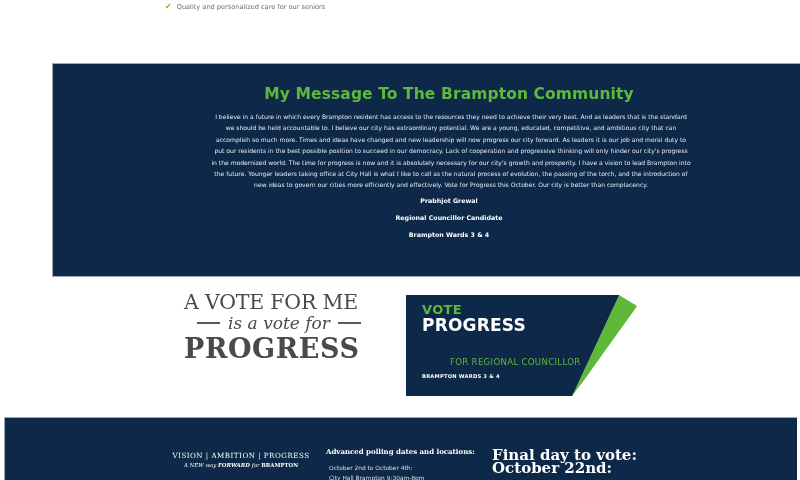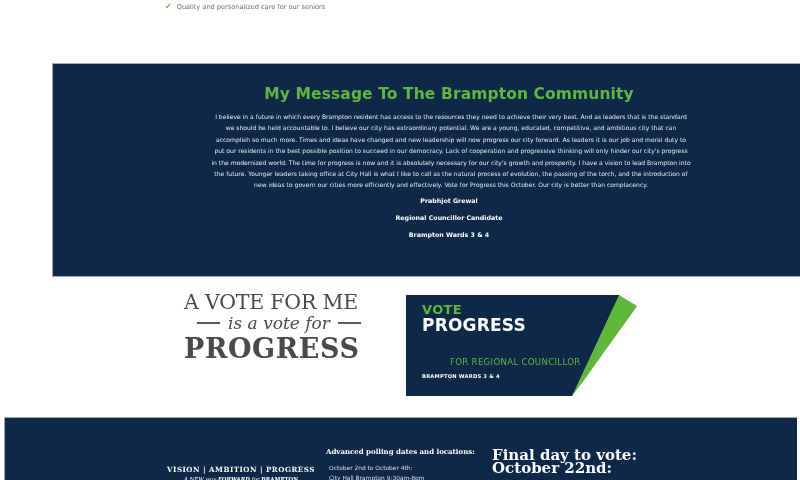--- a/index.html
+++ b/index.html
@@ -23,21 +23,21 @@
   .banner { position: absolute; left: 406px; top: 295px; width: 232px; height: 73px; }
   .banner svg { position: absolute; left: 0; top: 0; }
   .banner .b-vote { position: absolute; left: 16px; top: 8px; color: #5fb83a; font-weight: bold; font-size: 13px; letter-spacing: 0.3px; line-height: 14px; }
   .banner .b-first { position: absolute; left: 16px; top: 21px; color: #ffffff; font-weight: bold; font-size: 17px; letter-spacing: 0.2px; line-height: 18px; }
   .banner .b-last { position: absolute; left: 15px; top: 37px; color: #ffffff; font-weight: bold; font-size: 23.5px; letter-spacing: 0.3px; line-height: 26px; }
   .banner .b-office { position: absolute; left: 16px; top: 62px; color: #5fb83a; font-size: 8.6px; letter-spacing: 0.3px; line-height: 10px; margin-left: 28px; }
   .banner .b-wards { position: absolute; left: 16px; top: 78px; color: #ffffff; font-size: 5.2px; letter-spacing: 0.2px; line-height: 6px; font-weight: bold; }
 
   .footer { position: absolute; left: 4px; top: 417px; width: 793px; height: 70px; background: #0d2848; border-top: 1px solid #9aa8b8; border-left: 1px solid #9aa8b8; }
   .f-brand { position: absolute; left: 160px; top: 33px; width: 152px; text-align: center; font-family: "DejaVu Serif", serif; color: #ffffff; }
-  .f-brand .t1 { font-size: 7.1px; font-weight: bold; letter-spacing: 0.5px; line-height: 10px; margin-top: 14px; }
+  .f-brand .t1 { font-size: 7.1px; font-weight: normal; letter-spacing: 0.5px; line-height: 10px; }
   .f-brand .t2 { font-size: 5.4px; line-height: 9px; }
   .f-brand .t2 i { font-style: italic; }
   .f-brand .t2 b { font-weight: bold; }
 
   .f-poll { position: absolute; left: 321px; top: 29px; color: #ffffff; }
   .f-poll h4 { font-family: "DejaVu Serif", serif; font-size: 7px; font-weight: bold; line-height: 10px; }
   .f-poll .d { font-size: 5.9px; color: #d8dfe8; line-height: 10px; margin-top: 6px; margin-left: 3px; }
   .f-poll .d2 { font-size: 5.9px; color: #d8dfe8; line-height: 10px; margin-left: 3px; }
 
   .f-final { position: absolute; left: 487px; top: 31px; color: #ffffff; font-family: "DejaVu Serif", serif; font-size: 15px; font-weight: bold; line-height: 12.5px; }

